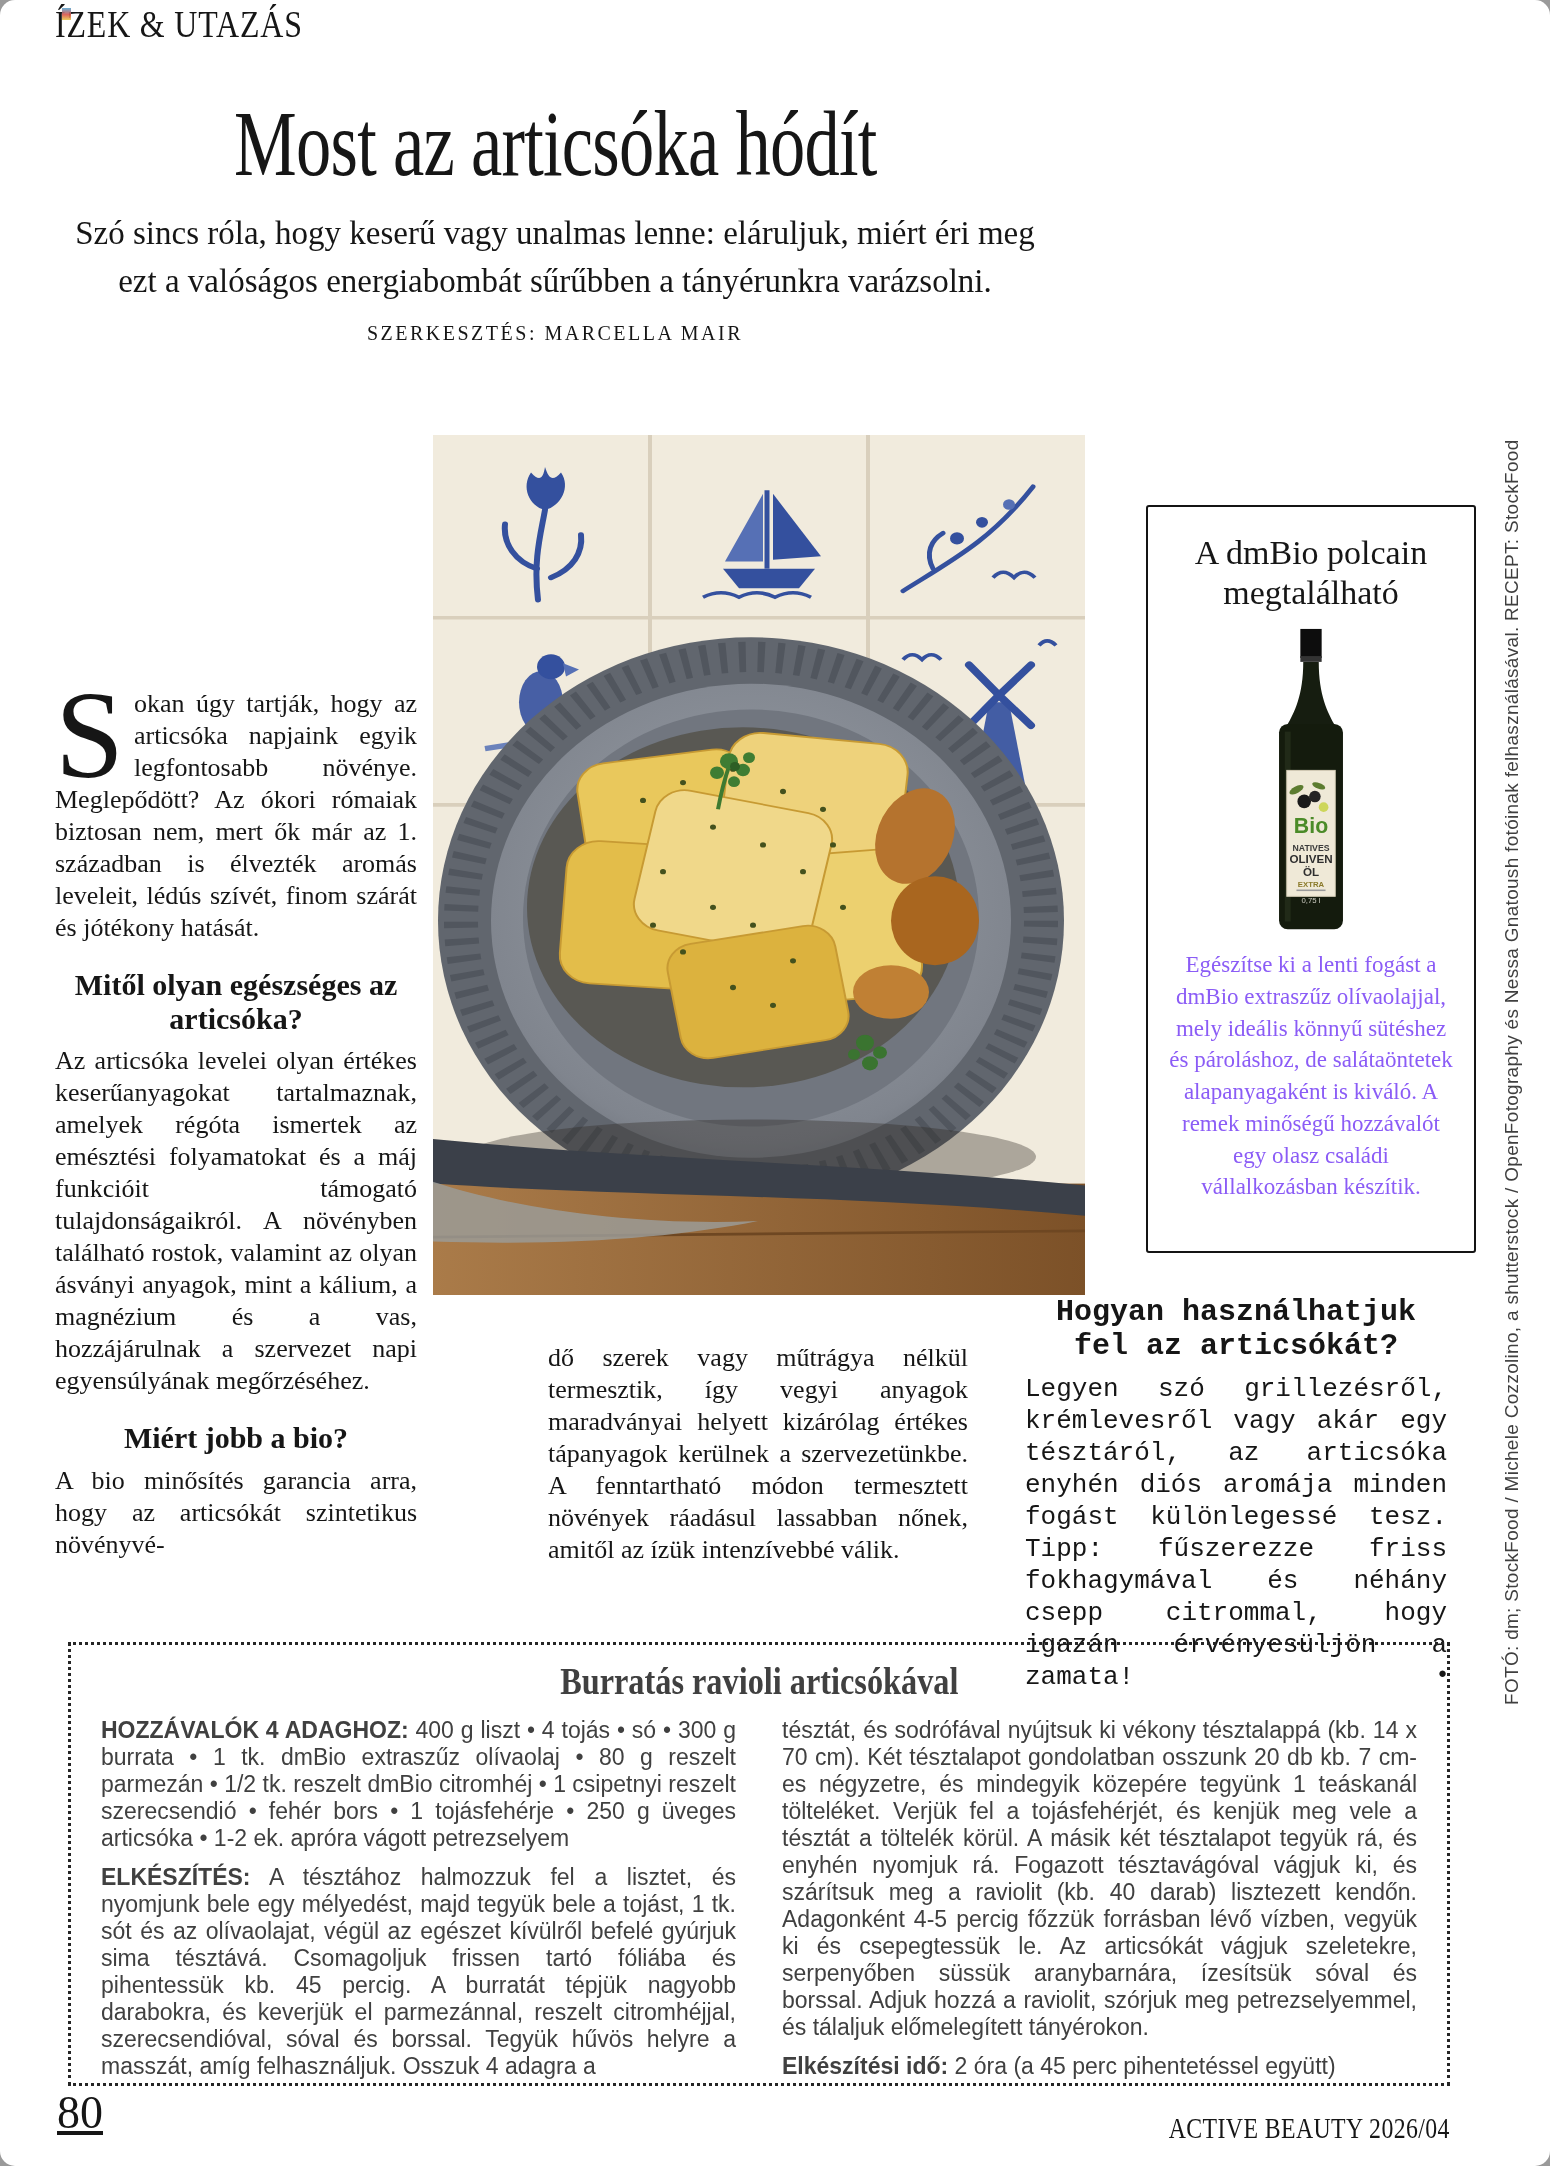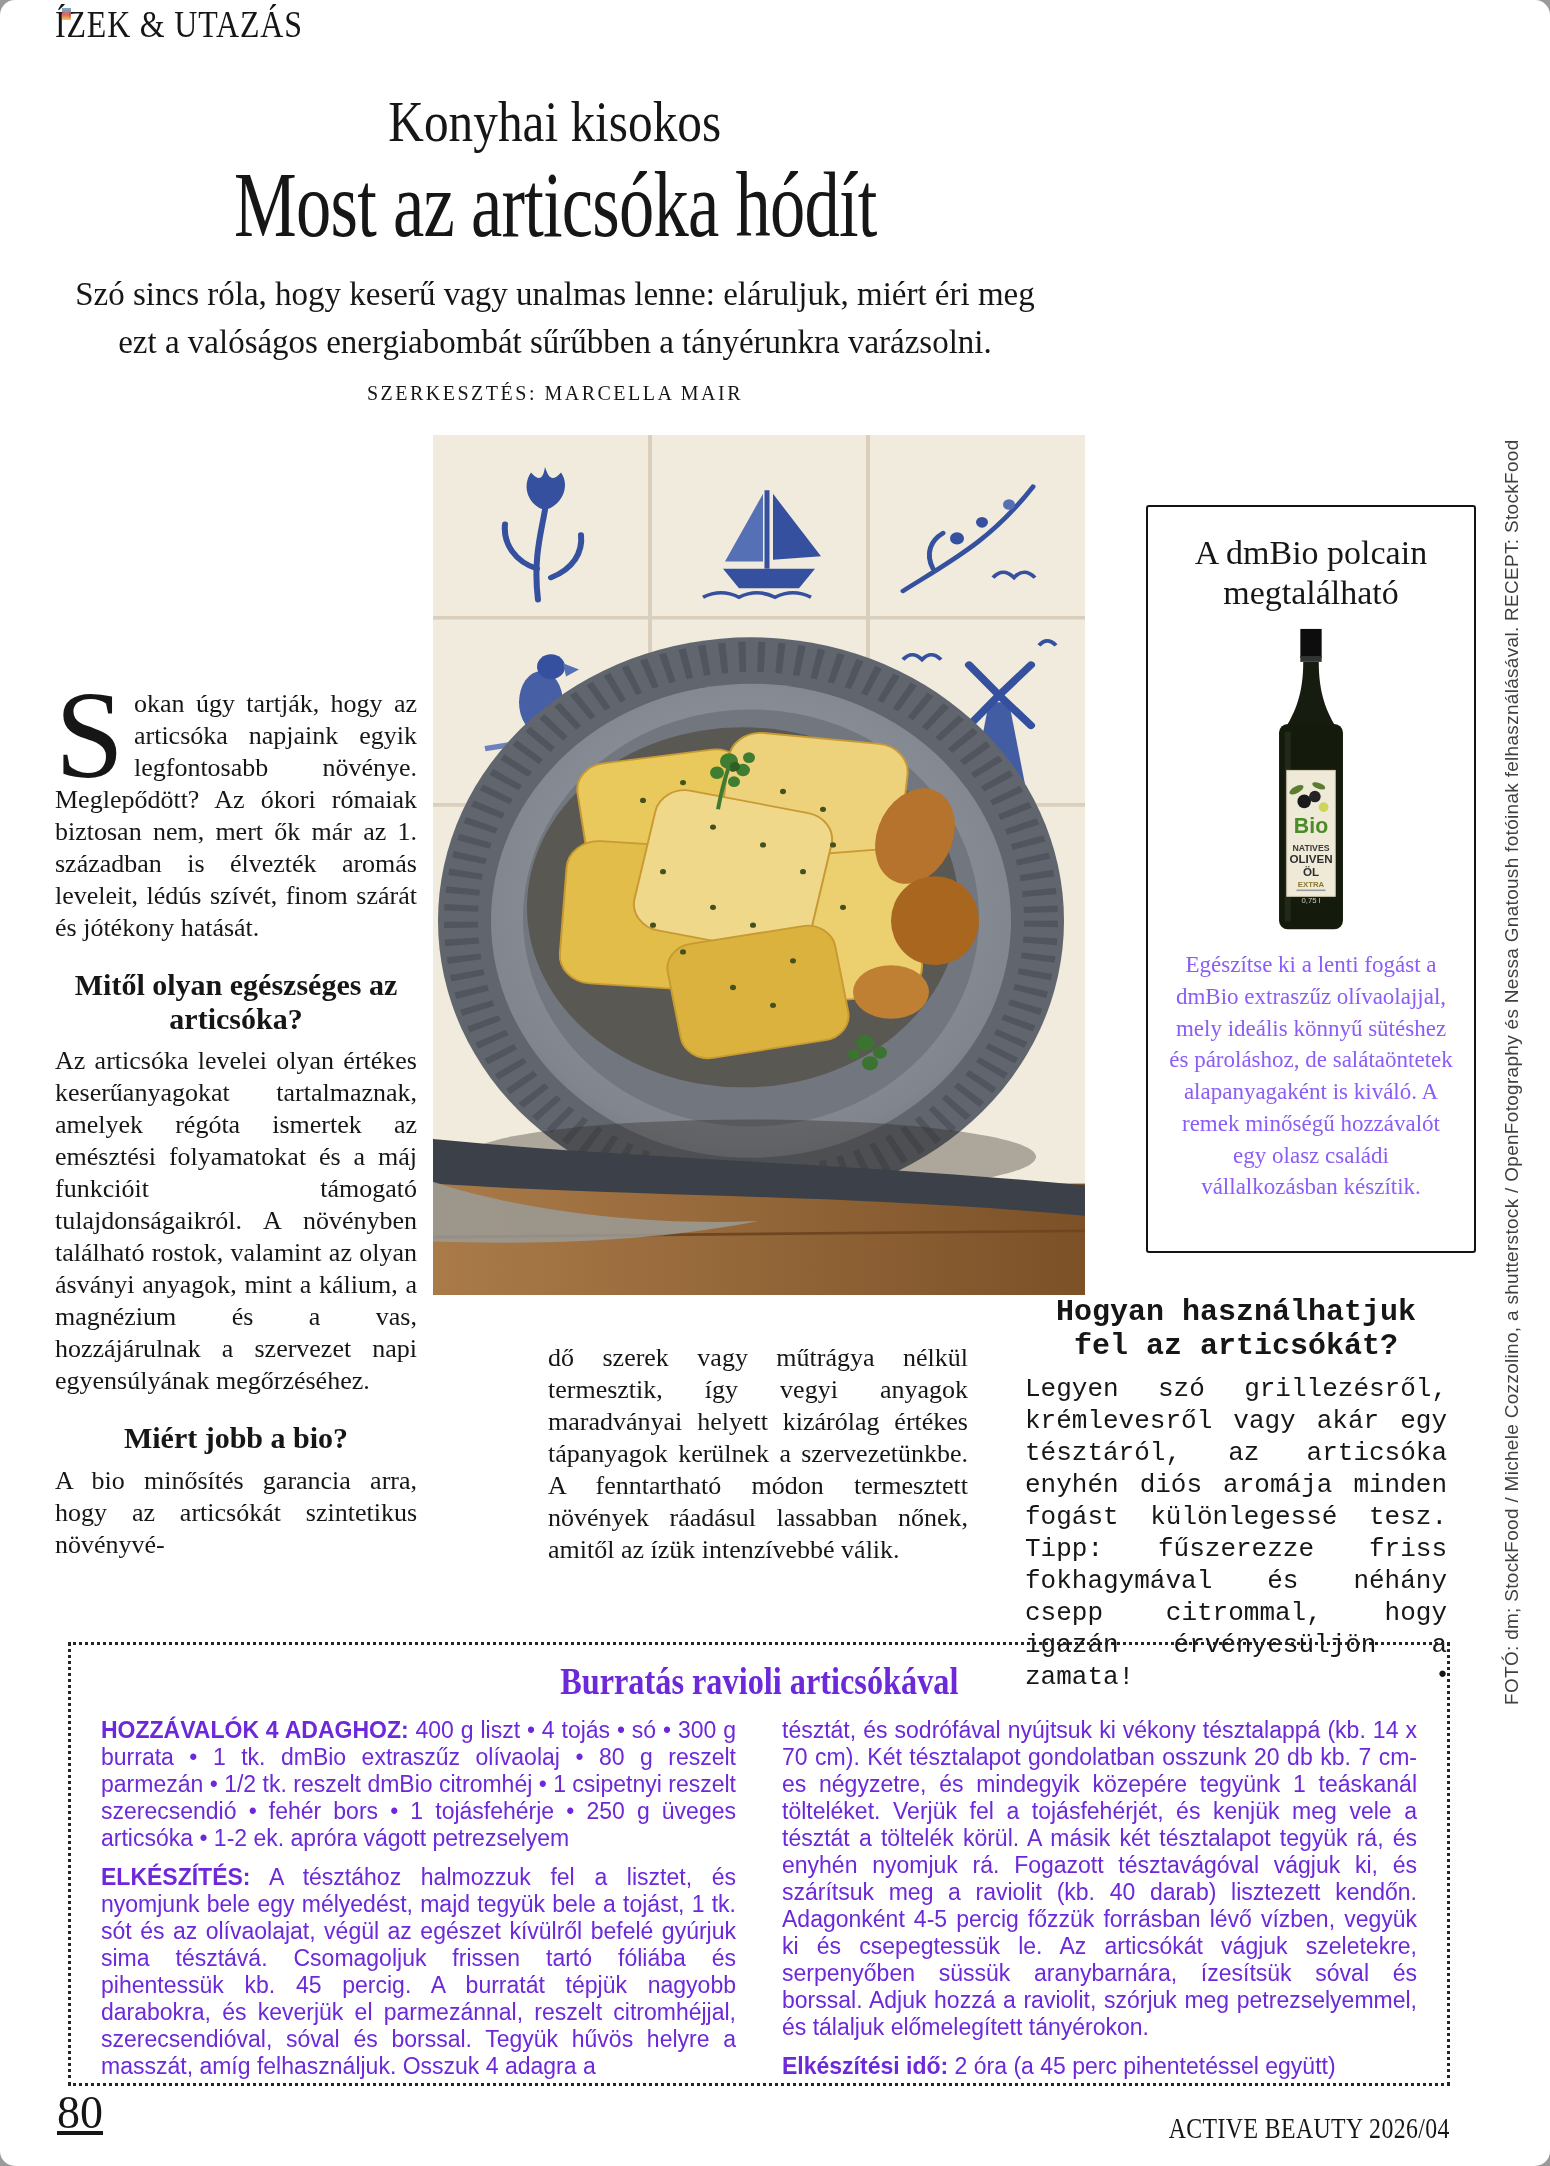--- a/index.html
+++ b/index.html
@@ -45,21 +45,21 @@
     padding:26px 18px 20px; text-align:center;
   }
   .sidebar-title { font-size:34px; line-height:1.18; }
   .bottle { display:block; margin:14px auto 12px; }
   .sidebar-body { font-family:Liberation Serif, serif;
     font-size:23px; line-height:1.38; color:#8b5cf6; }
 
   .recipe {
     position:absolute; left:68px; top:1642px; width:1382px; height:444px;
     border:3px dotted #252525; box-sizing:border-box; padding:14px 30px 16px;
-    font-family:"Liberation Sans","DejaVu Sans",sans-serif; color:#6d28d9;
+    font-family:"Liberation Sans","DejaVu Sans",sans-serif; color:#404040;
   }
   .recipe-title { text-align:center; font-family:"Liberation Serif","DejaVu Serif",serif;
     font-weight:bold; font-size:38px; margin:0 0 14px; }
   .recipe-cols { display:flex; gap:46px; }
   .recipe-col { flex:1; font-size:23px; line-height:27px; text-align:justify; hyphens:auto; }
   .recipe-col p { margin:0 0 12px; }
   .recipe-col .rlabel { font-weight:bold; hyphens:none; }
   .time-line { margin-top:2px; }
 
   .page-num { position:absolute; left:57px; top:2086px; font-size:46px;text-decoration:underline; }
@@ -74,21 +74,20 @@
 </style>
 </head>
 <body>
 
 <div class="page">
 
   <div class="section-label">ÍZEK &amp; UTAZÁS</div>
   <div class="accent-mark"></div>
 
   <div class="title-block">
-    <div class="kicker"><span class="cx85">Konyhai kisokos</span></div>
     <div class="main-title"><span class="cx75">Most az articsóka hódít</span></div>
     <div class="subtitle">Szó sincs róla, hogy keserű vagy unalmas lenne: eláruljuk, miért éri meg ezt a valóságos energiabombát sűrűbben a tányérunkra varázsolni.</div>
     <div class="byline">SZERKESZTÉS: MARCELLA MAIR</div>
   </div>
 
   <div class="photo">
     <svg viewBox="0 0 652 965" preserveAspectRatio="none">
       <defs>
         <linearGradient id="wood" x1="0" y1="0" x2="1" y2="0">
           <stop offset="0" stop-color="#aa7b49"></stop>

